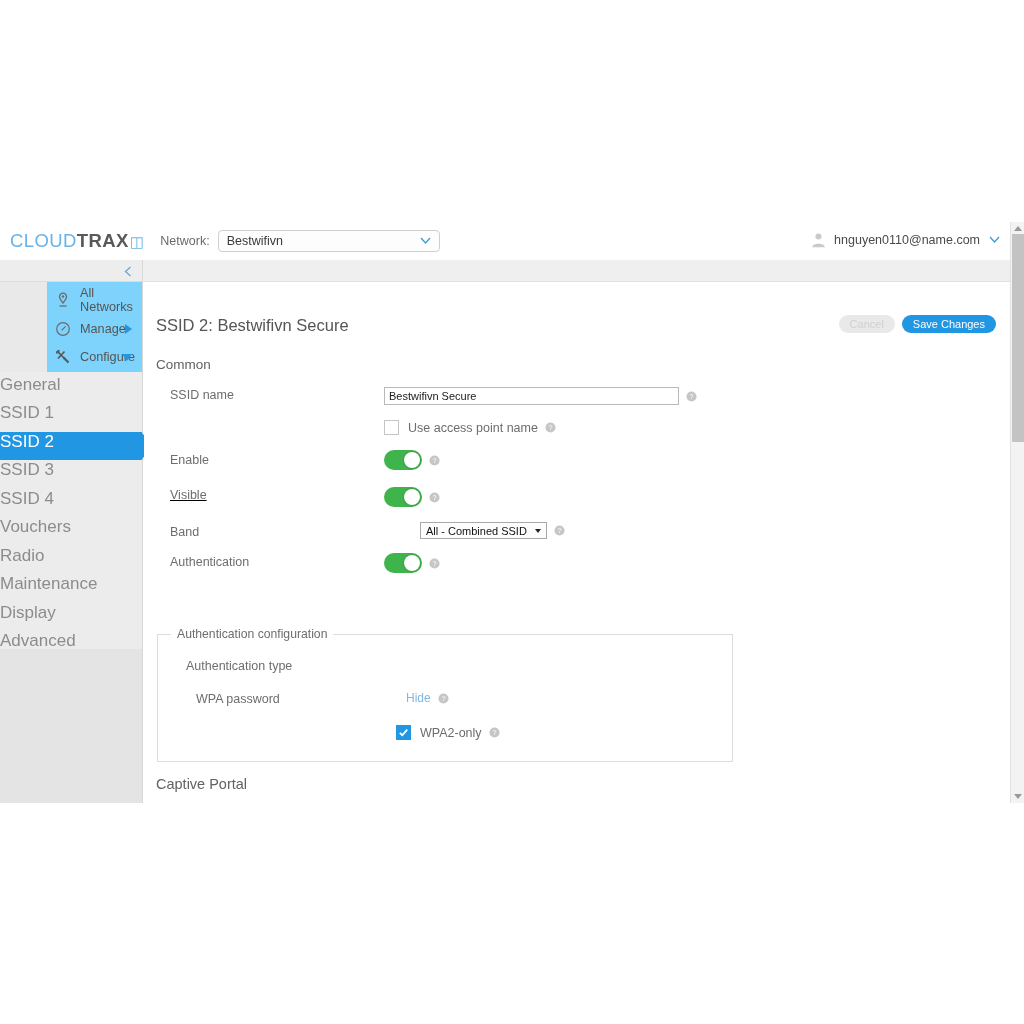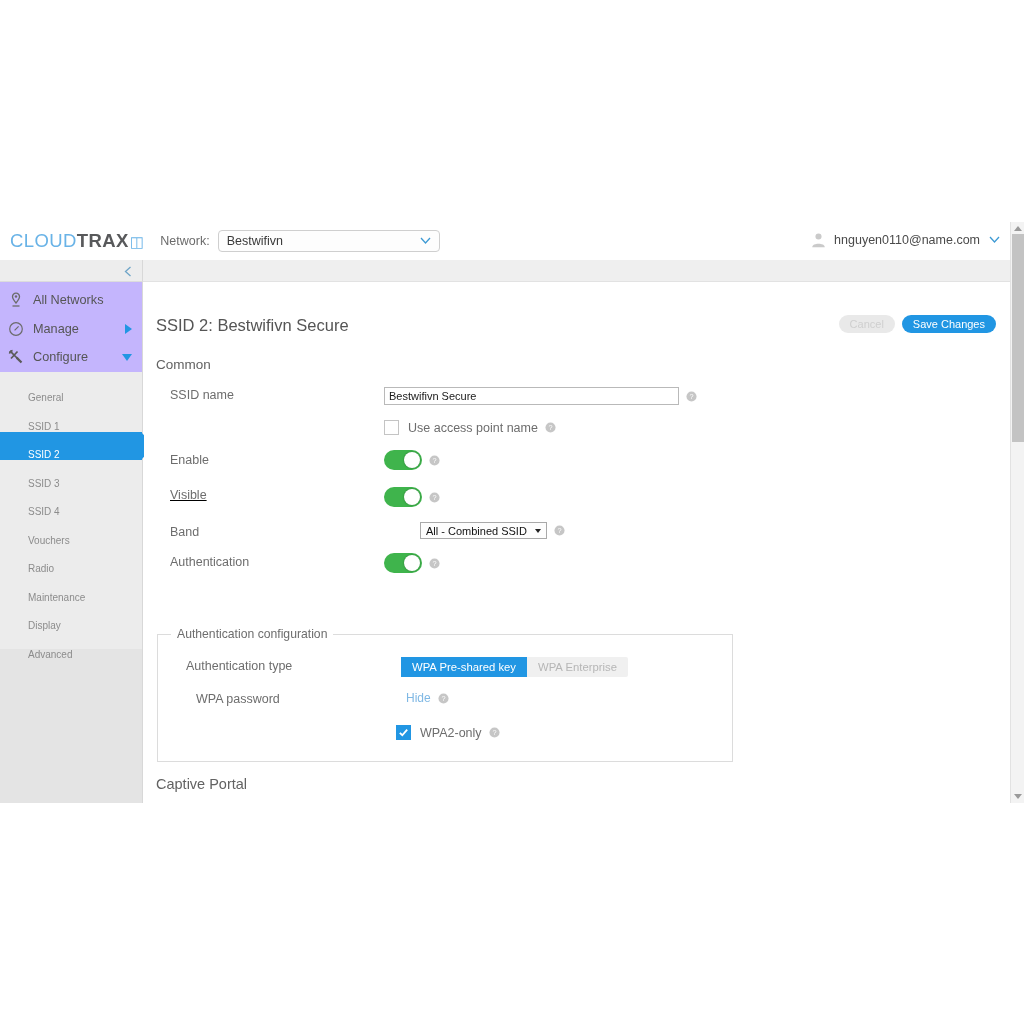--- a/index.html
+++ b/index.html
@@ -91,39 +91,38 @@
     box-sizing: border-box;
   }
 
   .sidebar {
     position: absolute; left: 0; top: 60px;
     width: 143px; height: 521px;
     background: #e9e9e9;
     border-right: 1px solid #d8d8d8;
     box-sizing: border-box;
   }
-  .side-top { background: #c4b5fd; padding-top: 4px; }
+  .side-top { background: #7dd3fc; padding-top: 4px; margin-left: 47px; }
   .side-row {
     height: 28.5px;
     display: flex; align-items: center;
     font-size: 12.7px;
     color: #555555;
     position: relative;
     padding-left: 8px;
     box-sizing: border-box;
   }
   .side-row .ic { width: 16px; height: 16px; margin-right: 9px; flex: 0 0 16px; }
   .side-row .tri { position: absolute; right: 10px; }
   .sub-list { background: #ececec; padding-top: 3px; }
   .sub-row {
     height: 28.5px;
-    display: flex; align-items: flex-end;
-    font-size: 10px;
+    display: flex; align-items: flex-start;
+    font-size: 17px;
     color: #8c8c8c;
-    padding-left: 28px;
     box-sizing: border-box;
     position: relative;
   }
   .sub-row.active {
     background: #2196e3;
     color: #ffffff;
   }
   .sub-row.active .arrow {
     position: absolute; right: -12px; top: 0;
     width: 0; height: 0;
@@ -445,26 +444,20 @@
         <text x="6" y="9" text-anchor="middle" font-size="8" font-family="Liberation Sans, sans-serif" fill="#ffffff">?</text>
       </svg>
     </div>
 
     <div class="fieldset">
       <div class="fieldset-legend">Authentication configuration</div>
 
       <div class="frow" style="left:28px; top:24px;">
         <span class="flabel">Authentication type</span>
       </div>
-      <div class="frow" style="left:243px; top:22px;">
-        <div class="segbar">
-          <div class="seg active">WPA Pre-shared key</div>
-          <div class="seg inactive">WPA Enterprise</div>
-        </div>
-      </div>
 
       <div class="frow" style="left:38px; top:57px;">
         <span class="flabel">WPA password</span>
       </div>
       <div class="frow" style="left:236px; top:56px;">
         <span class="linklike" style="margin-left:12px;">Hide</span>
         <svg class="qmark" viewBox="0 0 12 12">
           <circle cx="6" cy="6" r="5.5" fill="#c6c6c6"></circle>
           <text x="6" y="9" text-anchor="middle" font-size="8" font-family="Liberation Sans, sans-serif" fill="#ffffff">?</text>
         </svg>

